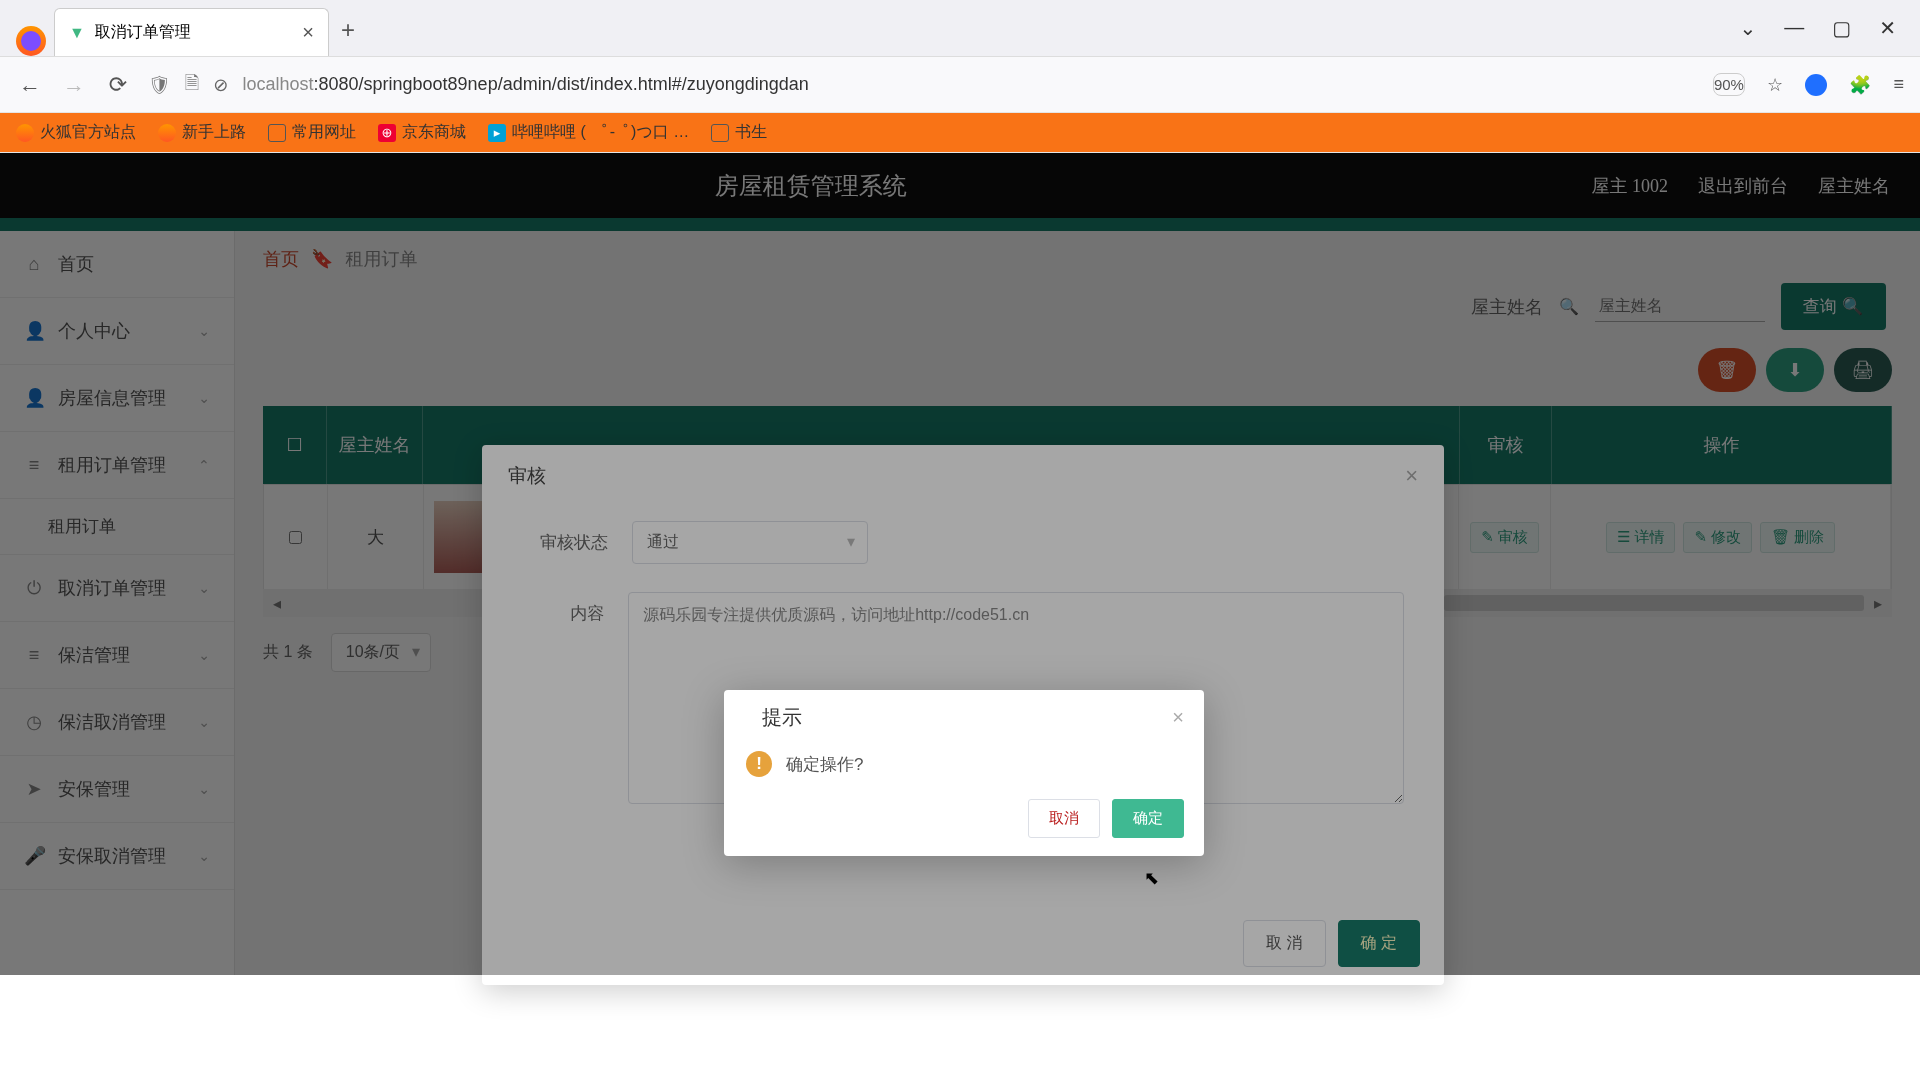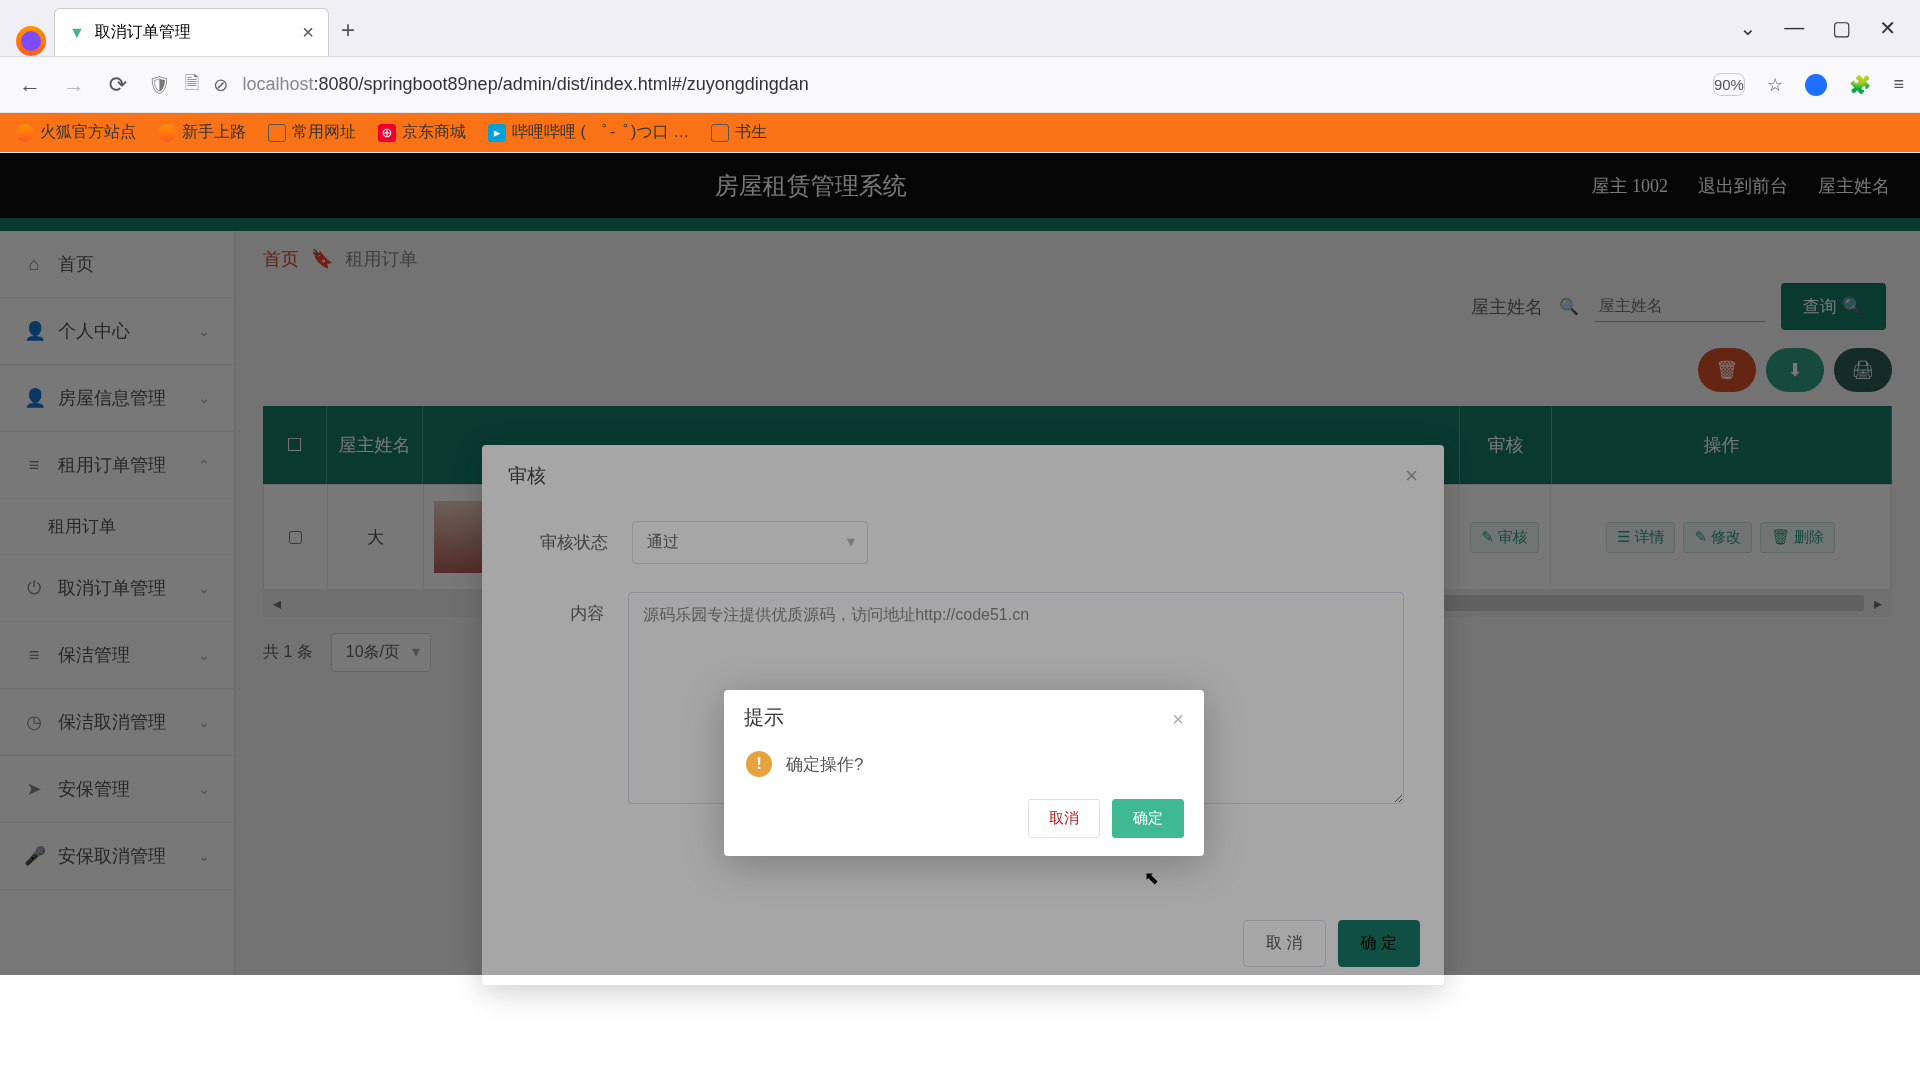--- a/index.html
+++ b/index.html
@@ -90,25 +90,25 @@
 .dlg-head { display: flex; align-items: center; padding: 18px 26px; font-size: 19px; color: #444; }
 .dlg-close { margin-left: auto; font-size: 22px; color: #aaa; cursor: pointer; }
 .dlg-body { padding: 14px 40px; }
 .fld { display: flex; gap: 24px; align-items: flex-start; margin-bottom: 28px; }
 .fld-label { width: 86px; text-align: right; font-size: 17px; color: #666; padding-top: 10px; }
 .sel { width: 236px; border: 1px solid #dcdfe6; border-radius: 4px; padding: 10px 14px; font-size: 16px; color: #666; background: #fff; position: relative; }
 .sel::after { content: "▾"; position: absolute; right: 12px; color: #bbb; }
 .txtarea { width: 810px; height: 212px; border: 1px solid #dcdfe6; border-radius: 4px; padding: 12px 14px; font-size: 16px; color: #888; resize: both; }
 .dlg-foot { position: absolute; bottom: 18px; right: 24px; display: flex; gap: 12px; }
 .dlg-btn { padding: 12px 22px; font-size: 16px; border-radius: 4px; border: 1px solid #dcdfe6; background: #fff; color: #555; cursor: pointer; }
-.dlg-btn.prim { background: #177a69; color: #000000; border-color: #177a69; }
+.dlg-btn.prim { background: #177a69; color: #fef9c3; border-color: #177a69; }
 
 .mask2 { position: absolute; inset: 0; background: rgba(0,0,0,.35); }
 .confirm-box { position: absolute; left: 724px; top: 537px; width: 480px; background: #fff; border-radius: 4px; box-shadow: 0 8px 40px rgba(0,0,0,.25); }
-.cf-head { display: flex; align-items: flex-end; padding: 14px 20px; font-size: 20px; color: #333; }
+.cf-head { display: flex; align-items: center; padding: 14px 20px; font-size: 20px; color: #333; margin-left: 18px; }
 .cf-close { margin-left: auto; font-size: 20px; color: #aaa; cursor: pointer; }
 .cf-body { padding: 6px 22px 22px; display: flex; gap: 14px; align-items: center; font-size: 17px; color: #555; }
 .warn-ico { width: 26px; height: 26px; border-radius: 50%; background: #e6a23c; color: #fff; display: flex; align-items: center; justify-content: center; font-weight: bold; }
 .cf-foot { display: flex; justify-content: flex-end; gap: 12px; padding: 0 20px 18px; }
 .cf-btn { padding: 9px 20px; font-size: 15px; border-radius: 3px; border: 1px solid #dcdfe6; background: #fff; color: #b91c1c; cursor: pointer; }
 .cf-btn.prim { background: #3fb992; color: #fff; border-color: #3fb992; }
 
 .cursor { position: absolute; left: 1144px; top: 714px; font-size: 18px; color: #000; pointer-events: none; }
 </style>
 </head>

